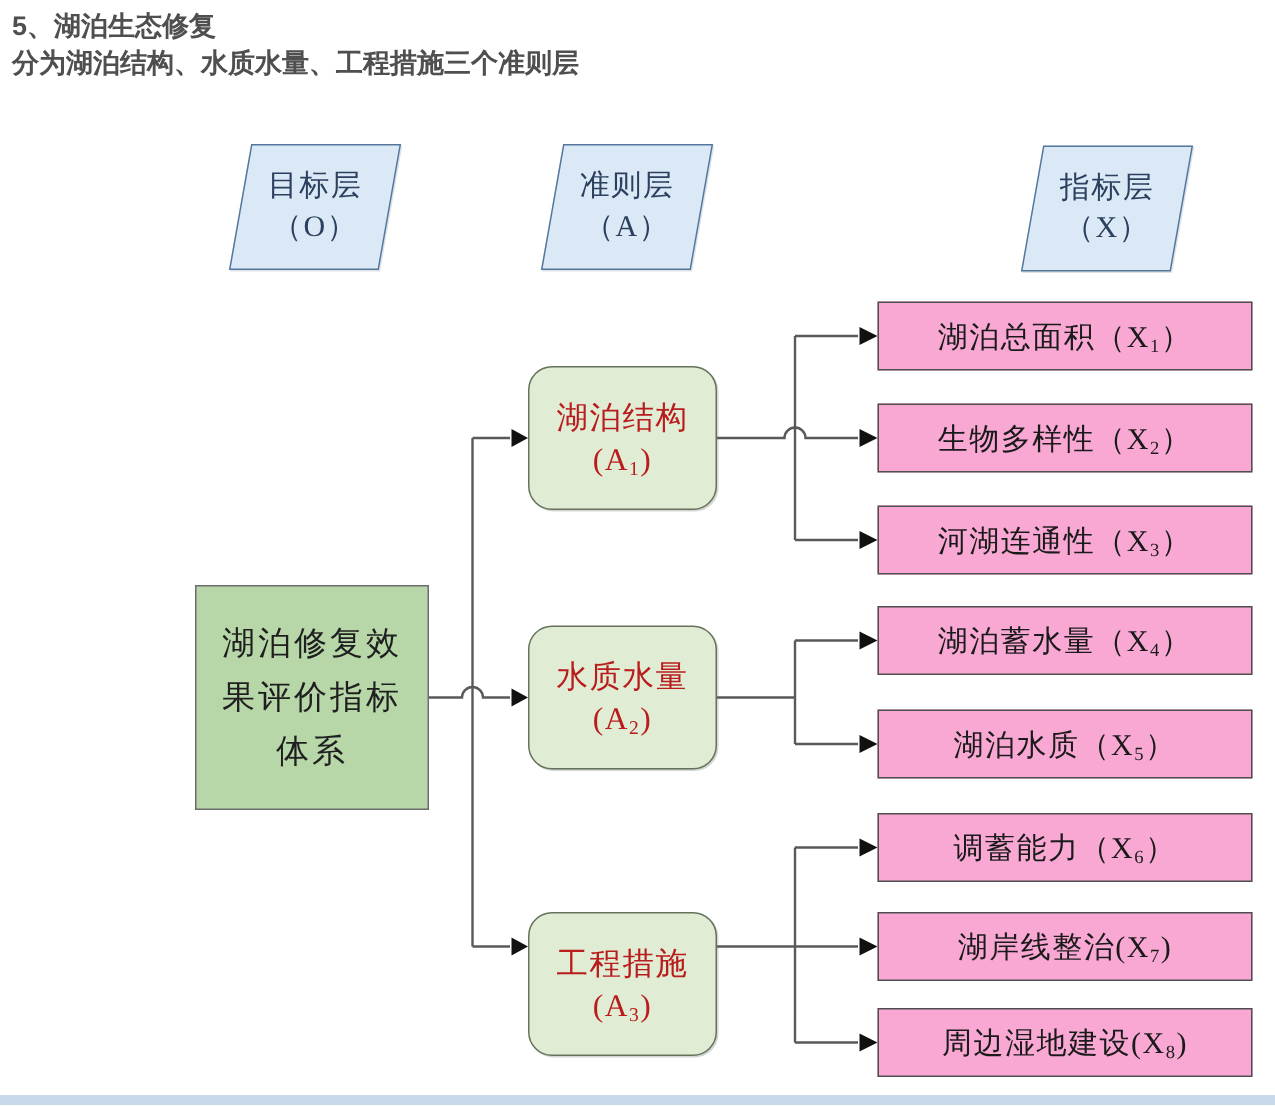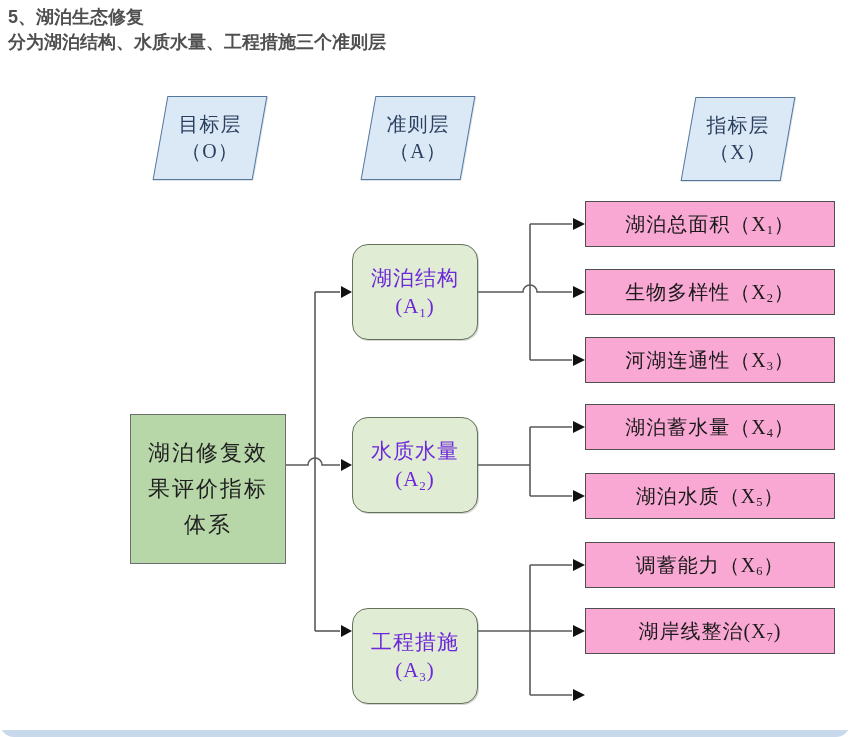--- a/index.html
+++ b/index.html
@@ -1,19 +1,18 @@
 <!DOCTYPE html>
 <html><head>
 <meta charset="utf-8">
 <style>
   html,body{margin:0;padding:0;background:#ffffff;}
   .canvas{
     position:relative;width:850px;height:737px;background:#ffffff;overflow:hidden;
     font-family:"Liberation Serif","DejaVu Serif",serif;
-    border-radius:14px;
   }
   .title{
     position:absolute;left:8px;top:5px;
     font-family:"Liberation Sans","DejaVu Sans",sans-serif;
     font-weight:700;font-size:18px;color:#4f4f4f;line-height:25px;white-space:nowrap;
   }
   .subtitle{
     position:absolute;left:8px;top:30px;
     font-family:"Liberation Sans","DejaVu Sans",sans-serif;
     font-weight:700;font-size:18px;color:#4f4f4f;line-height:25px;white-space:nowrap;
@@ -26,27 +25,27 @@
   }
   .pgram .inner{
     position:absolute;inset:0;transform:skewX(10deg);
     display:flex;flex-direction:column;align-items:center;justify-content:center;
     color:#2b3f5f;font-size:20px;line-height:27px;letter-spacing:1px;
   }
   .goalbox{
     position:absolute;left:130px;top:390px;width:156px;height:150px;
     background:#b7d7a9;border:1.6px solid #6d6d6d;box-sizing:border-box;
     display:flex;flex-direction:column;align-items:center;justify-content:center;
-    color:#1f1f1f;font-size:22px;line-height:36px;letter-spacing:2px;text-align:center;margin-top:24px;
+    color:#1f1f1f;font-size:22px;line-height:36px;letter-spacing:2px;text-align:center;
   }
   .abox{
     position:absolute;left:352px;width:126px;height:96px;box-sizing:border-box;
     background:#e0ecd4;border:1.6px solid #66735c;border-radius:16px;
     display:flex;flex-direction:column;align-items:center;justify-content:center;
-    color:#6d28d9;font-size:21px;line-height:28px;letter-spacing:1px;
+    color:#b91c1c;font-size:21px;line-height:28px;letter-spacing:1px;
     box-shadow:1px 1px 0 rgba(110,120,110,0.3);
   }
   .xbox{
     position:absolute;left:585px;width:250px;height:46px;box-sizing:border-box;
     background:#f9a8d4;border:1.5px solid #4f4f4f;
     display:flex;align-items:center;justify-content:center;
     color:#1a1a1a;font-size:20px;letter-spacing:1px;white-space:nowrap;
   }
   sub{font-size:0.62em;vertical-align:-0.28em;line-height:0;}
   .connectors{position:absolute;left:0;top:0;width:850px;height:737px;pointer-events:none;}
@@ -150,15 +149,18 @@
     </div>
   <div class="xbox" style="top:473px;">
       <span><span>湖泊水质（X</span><sub>5</sub><span>）</span></span>
     </div>
   <div class="xbox" style="top:542px;justify-content:center;">
       <span><span>调蓄能力（X</span><sub>6</sub><span>）</span></span>
     </div>
   <div class="xbox" style="top:608px;">
       <span><span>湖岸线整治(X</span><sub>7</sub><span>)</span></span>
     </div>
+  <div class="xbox" style="top:672px;">
+      <span><span>周边湿地建设(X</span><sub>8</sub><span>)</span></span>
+    </div>
 
   <div class="bottombar"></div>
 </div>
 
 </body></html>

